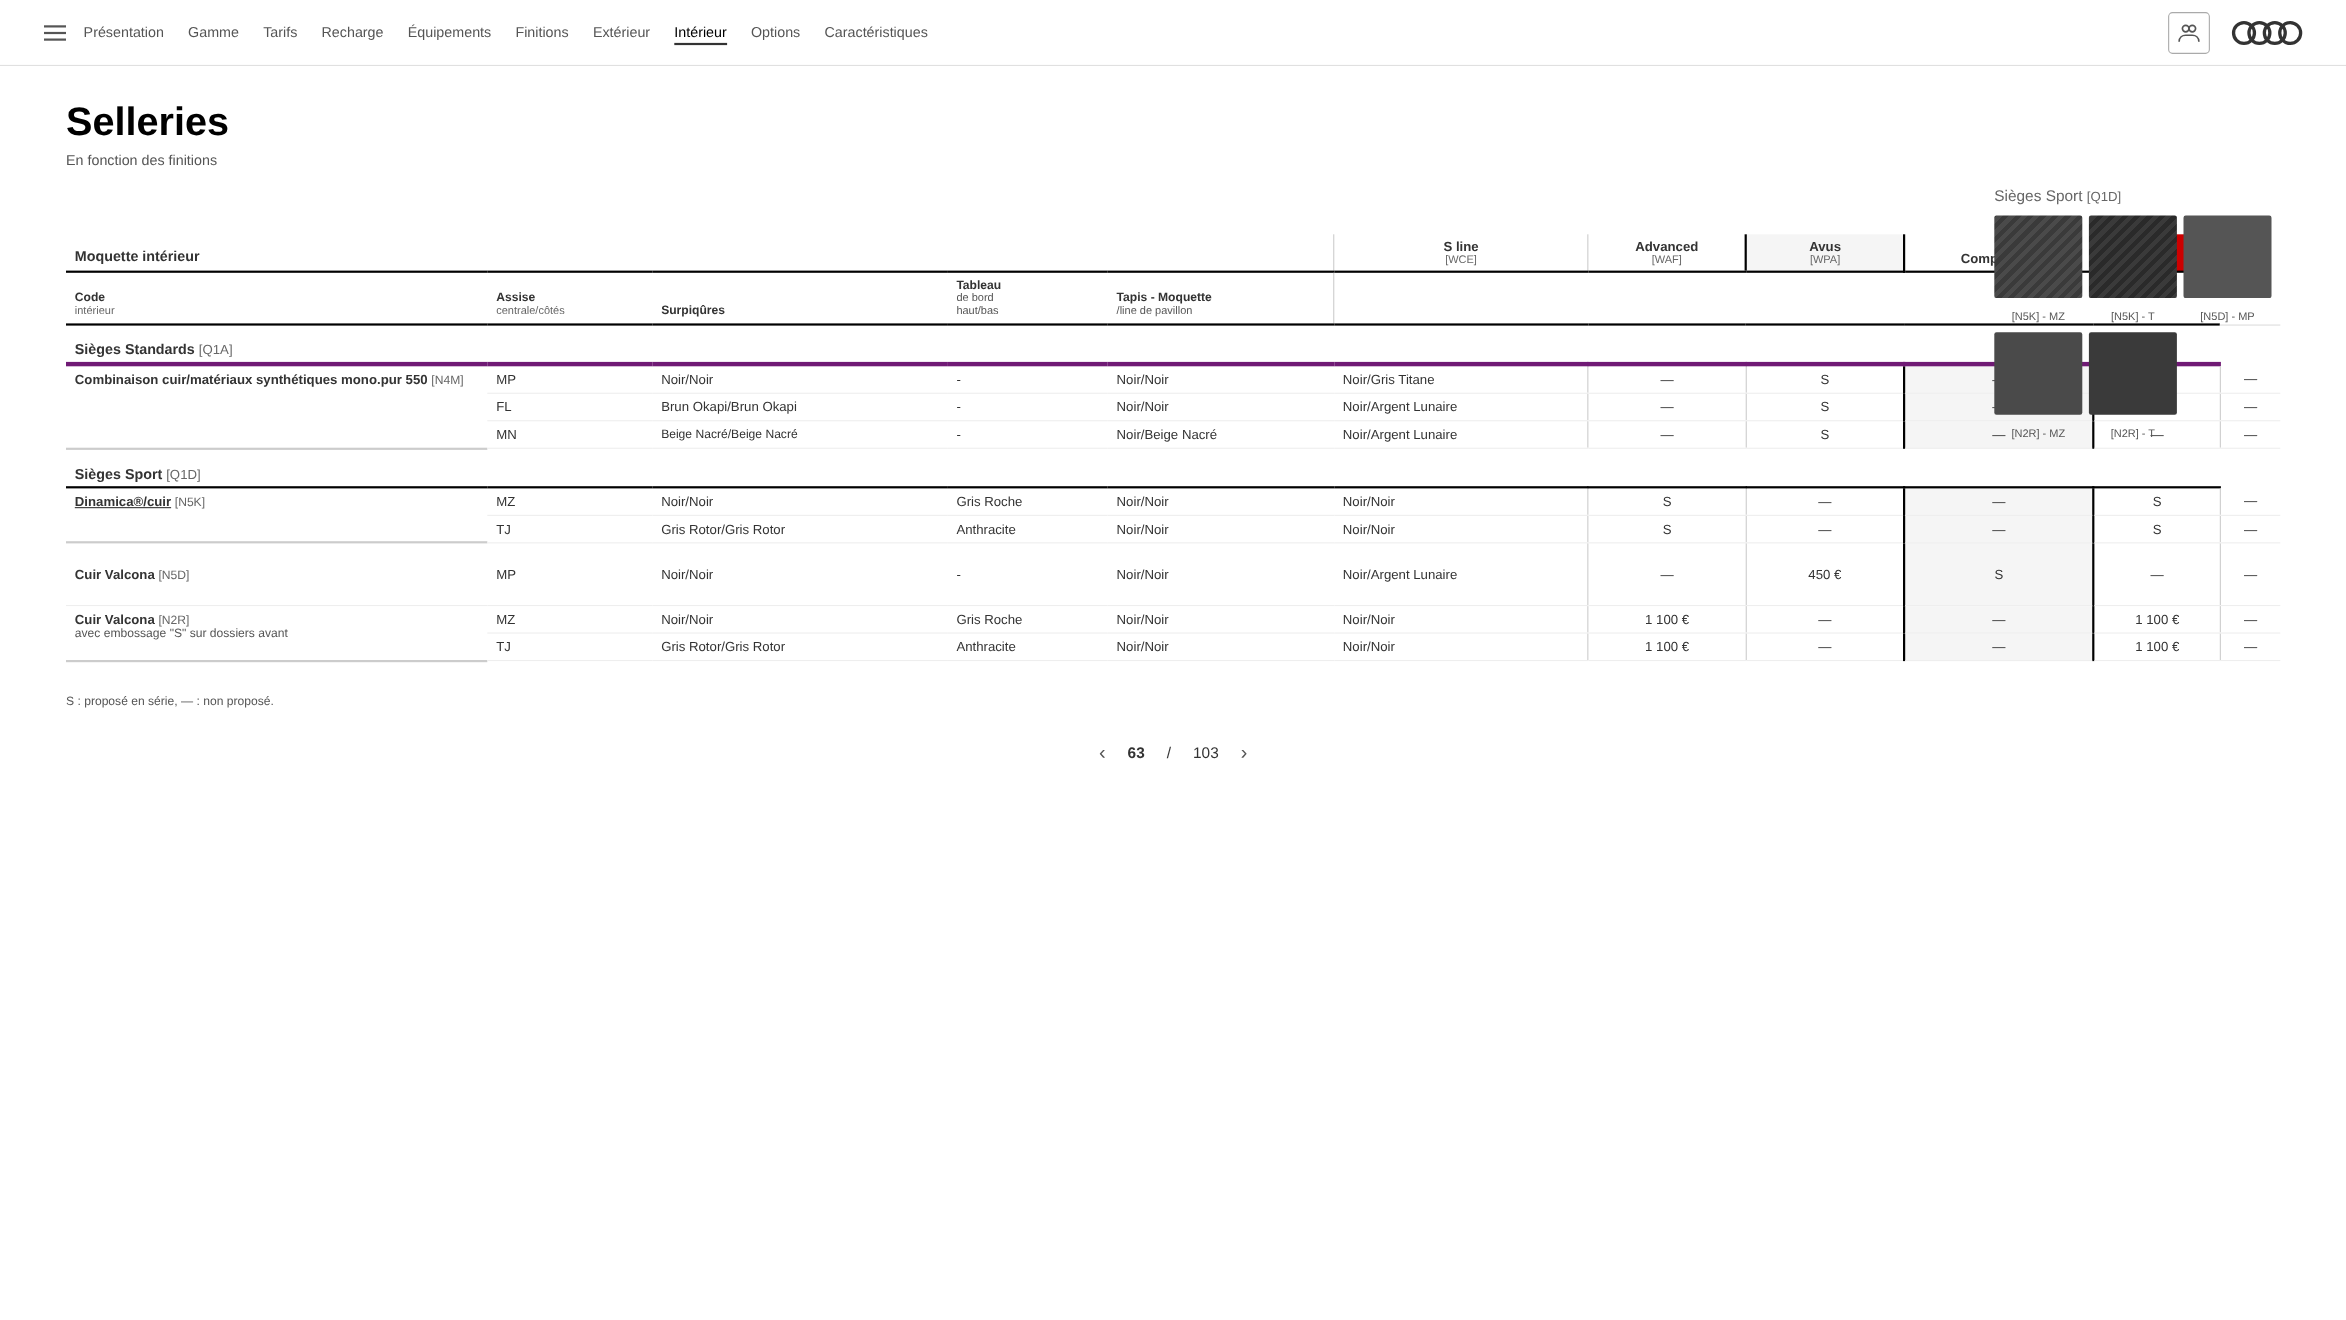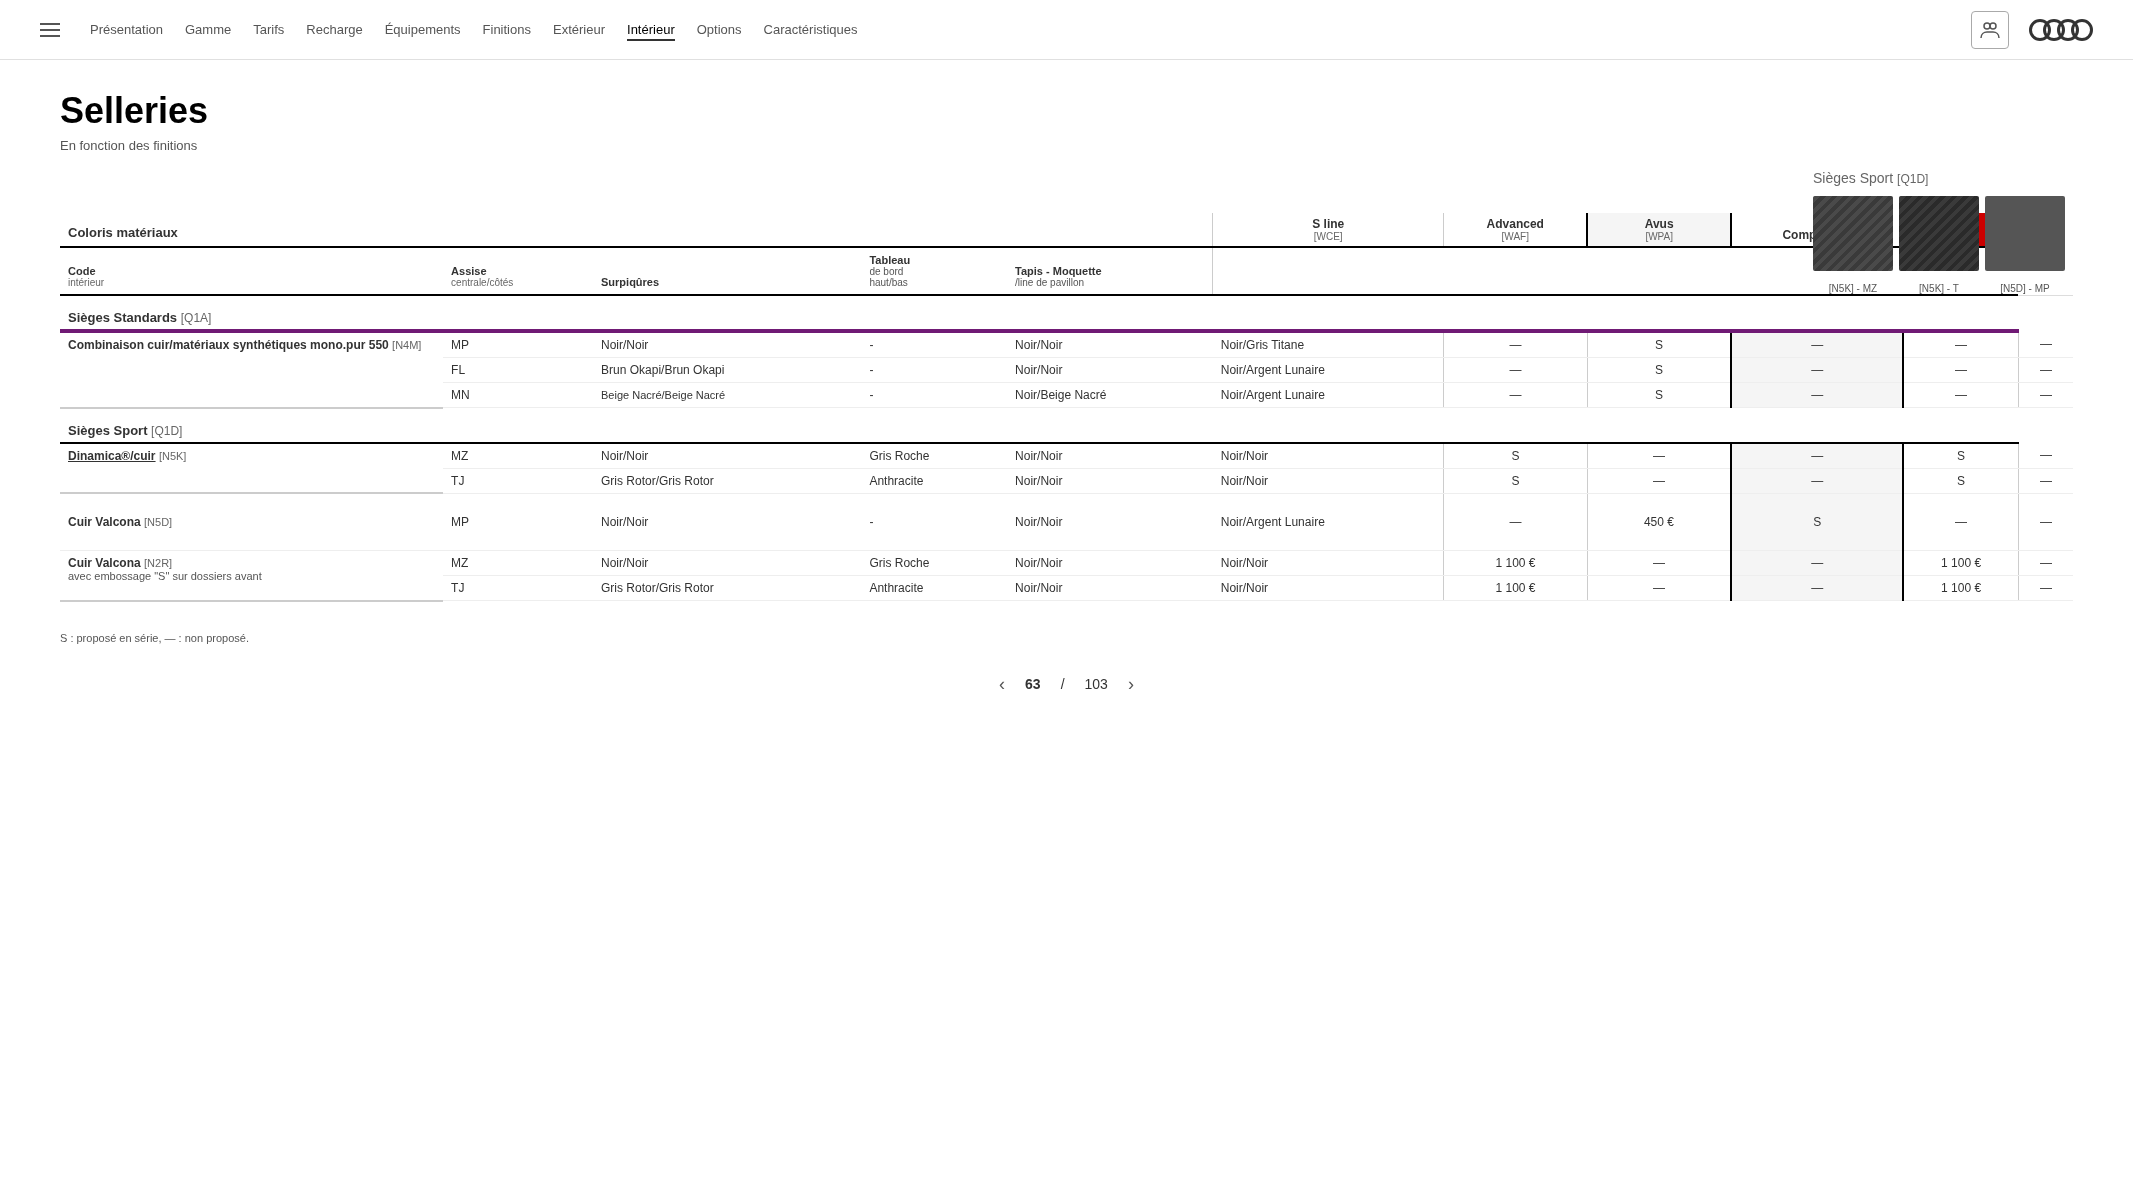--- a/index.html
+++ b/index.html
@@ -1,20 +1,20 @@
 <!DOCTYPE html>
 <html><head>
   <meta charset="utf-8">
   <style>
     * { box-sizing: border-box; margin: 0; padding: 0; }
     body { font-family: Arial, sans-serif; background: #fff; color: #333; font-size: 13px; }
 
     
     .nav { display: flex; align-items: center; justify-content: space-between; padding: 0 40px; height: 60px; border-bottom: 1px solid #e0e0e0; }
-    .nav-left { display: flex; align-items: center; gap: 30px; }
+    .nav-left { display: flex; align-items: center; gap: 16px; }
     .nav-menu-icon { display: flex; flex-direction: column; gap: 4px; cursor: pointer; }
     .nav-menu-icon span { width: 20px; height: 2px; background: #555; display: block; }
     .nav-links { display: flex; gap: 22px; list-style: none; }
     .nav-links li a { text-decoration: none; color: #555; font-size: 13px; white-space: nowrap; }
     .nav-links li a.active { border-bottom: 2px solid #333; color: #000; font-weight: 500; padding-bottom: 2px; }
     .nav-right { display: flex; align-items: center; gap: 20px; }
     .audi-rings { display: flex; gap: 0; }
     .audi-rings .ring { width: 22px; height: 22px; border: 3px solid #333; border-radius: 50%; margin-left: -8px; background: transparent; }
     .audi-rings .ring:first-child { margin-left: 0; }
     .page-title { font-size: 36px; font-weight: 700; color: #000; }
@@ -110,28 +110,38 @@
       </div>
       <div class="img-group">
         <div class="seat-img large img-darker" style="background: repeating-linear-gradient(-45deg, #3a3a3a 0px, #3a3a3a 4px, #2a2a2a 4px, #2a2a2a 8px);"></div>
         <div class="seat-img-label">[N5K] - T</div>
       </div>
       <div class="img-group">
         <div class="seat-img large img-medium-dark" style="background: #555;"></div>
         <div class="seat-img-label">[N5D] - MP</div>
       </div>
     </div>
+    <div class="img-row">
+      <div class="img-group">
+        <div class="seat-img large" style="background: #4a4a4a;"></div>
+        <div class="seat-img-label">[N2R] - MZ</div>
+      </div>
+      <div class="img-group">
+        <div class="seat-img large" style="background: #3a3a3a;"></div>
+        <div class="seat-img-label">[N2R] - T</div>
+      </div>
+    </div>
   </div>
 
   <div class="content-area">
     <table>
       <thead>
         <tr>
           <th colspan="5" style="border-bottom:2px solid #000; padding: 6px 8px;">
-            <div style="font-weight:700;font-size:13px;">Coloris matériaux</div>
+            <div style="font-weight:700;font-size:13px;">Moquette intérieur</div>
           </th>
 
           <th class="finish-header" style="text-align:center;border-left:1px solid #ccc;border-bottom:2px solid #000;min-width:75px;">
             <div style="font-weight:700;font-size:12px;">S line</div>
             <div style="font-weight:400;color:#666;font-size:10px;">[WCE]</div>
           </th>
 
           <th class="finish-header" style="text-align:center;border-left:1px solid #ccc;border-bottom:2px solid #000;min-width:75px;">
             <div style="font-weight:700;font-size:12px;">Advanced</div>
             <div style="font-weight:400;color:#666;font-size:10px;">[WAF]</div>

